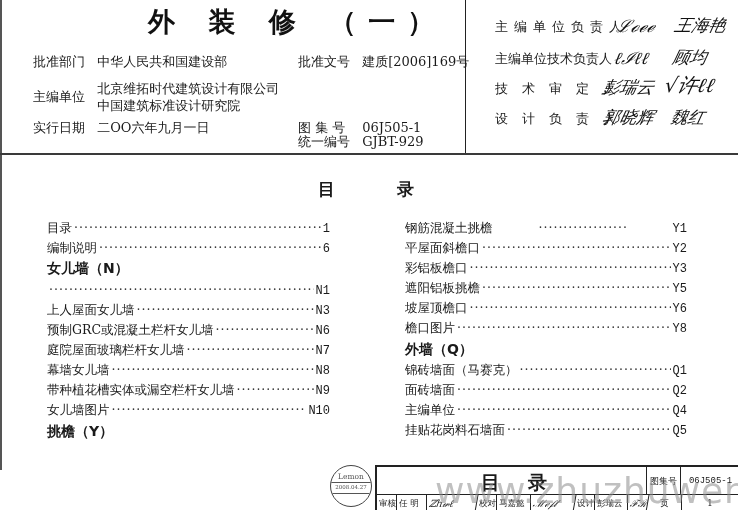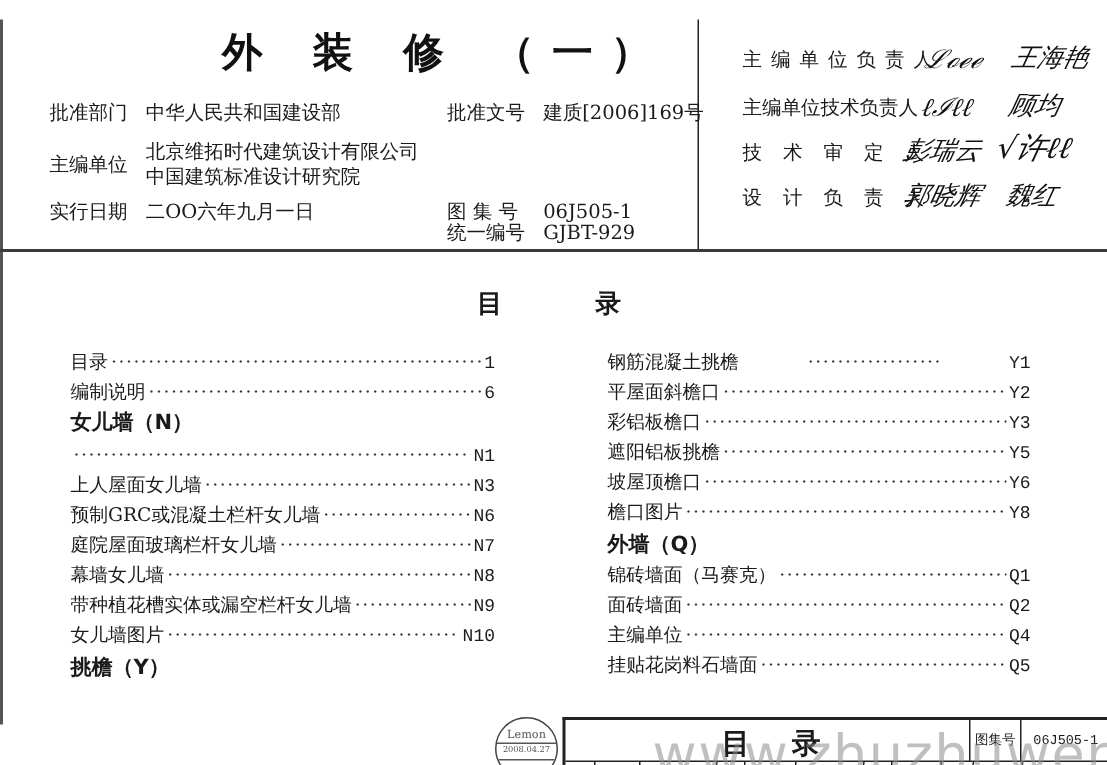--- a/index.html
+++ b/index.html
@@ -1,19 +1,19 @@
 <!DOCTYPE html>
 <html><head>
 <meta charset="utf-8">
 <style>
   * { box-sizing: border-box; margin: 0; padding: 0; }
   html, body { width: 738px; height: 510px; background: #ffffff; overflow: hidden; }
   body { position: relative; font-family: "DejaVu Serif", "Liberation Serif", serif; color: #1a1a1a; }
 
-  .page { position: absolute; left: 0; top: 13px; width: 738px; height: 362px; background: #fff; }
+  .page { position: absolute; left: 0; top: 0; width: 738px; height: 362px; background: #fff; }
 
   
   .left-rule { position: absolute; left: 0; top: 0; width: 2px; height: 470px; background: #555; }
 
   
   .hdr-bottom { position: absolute; left: 0; top: 153px; width: 738px; height: 2px; background: #3a3a3a; }
   .hdr-divider { position: absolute; left: 465px; top: 0; width: 1px; height: 154px; background: #222; }
 
   .title { position: absolute; left: 148px; top: 4px; font-size: 27px; letter-spacing: 12px; font-weight: bold; font-family: "DejaVu Sans", "Liberation Sans", sans-serif; color: #111; }
 

